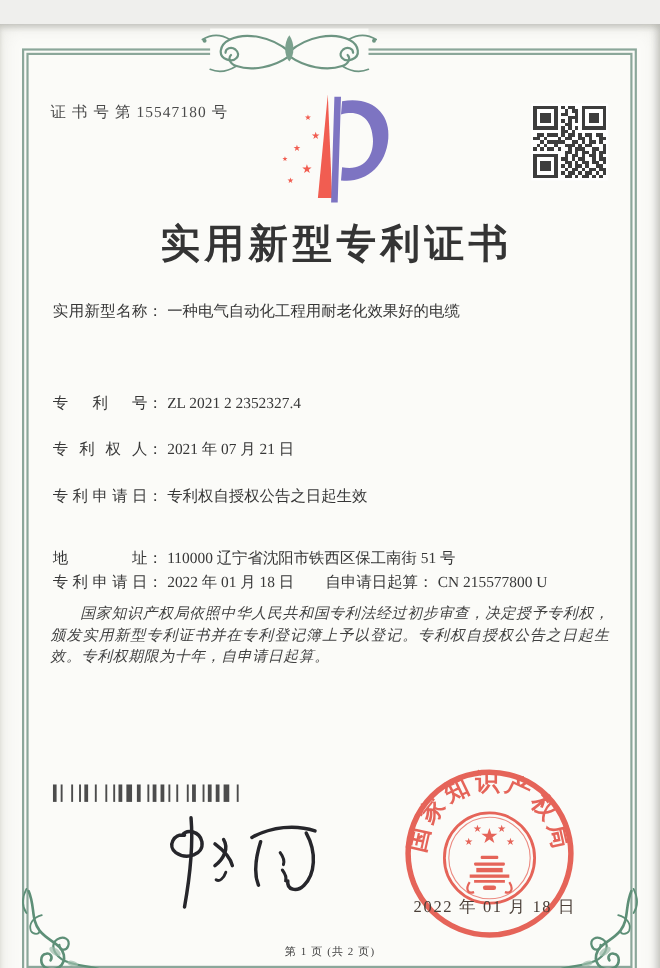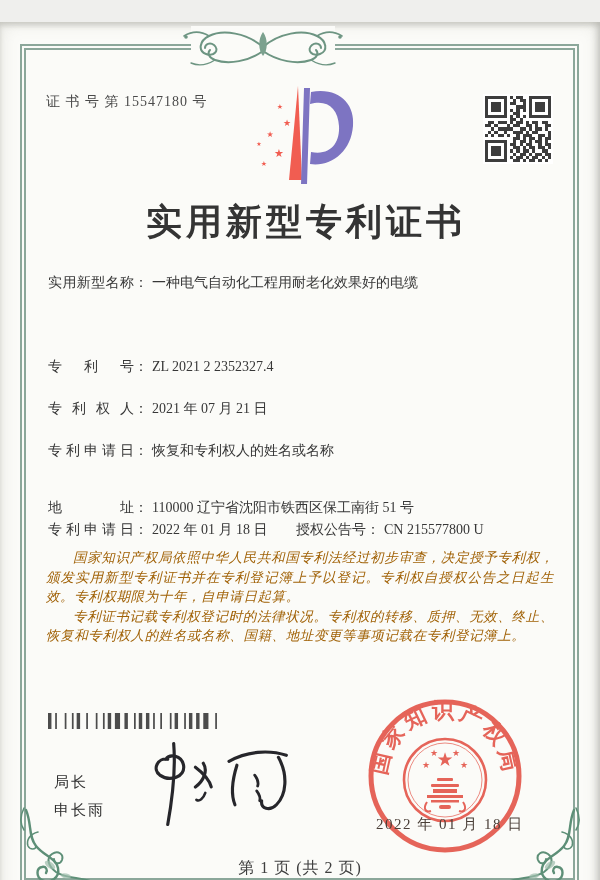--- a/index.html
+++ b/index.html
@@ -8,29 +8,29 @@
         box-shadow:inset 0 0 18px rgba(120,120,110,.18), inset -4px 0 6px rgba(90,90,85,.20), inset 0 4px 5px rgba(150,150,140,.25);margin-top:22px;}
   .frame{position:absolute;left:20px;top:22px;right:21px;bottom:18px;border:6px double #8ba79a;pointer-events:none;}
   .cert-no{position:absolute;left:46px;top:71px;font-size:14px;letter-spacing:1px;color:#4a4a4a;}
   .qr{position:absolute;left:483px;top:72px;width:70px;height:70px;background:#fff;}
   .logo{position:absolute;left:243px;top:58px;width:122px;height:118px;}
   .title{position:absolute;left:6px;top:176px;width:100%;text-align:center;font-size:36px;letter-spacing:4px;color:#343434;font-weight:700;}
   .field{position:absolute;left:48px;font-size:14px;color:#373737;white-space:nowrap;}
   .flabel{display:inline-block;width:86px;text-align:justify;text-align-last:justify;vertical-align:bottom;font-family:Liberation Mono, monospace;}
   .fcolon{margin-right:4px;}
   .paras{position:absolute;left:46px;top:526px;width:508px;font-size:13.5px;font-style:italic;
-         color:#a16207;line-height:19.5px;text-align:justify;letter-spacing:0.6px;}
+         color:#404040;line-height:19.5px;text-align:justify;letter-spacing:0.6px;}
   .paras p{margin:0;text-indent:2em;}
   .barcode{position:absolute;left:48px;top:691px;width:172px;height:16px;}
   .signer{position:absolute;left:54px;top:746px;font-size:15px;color:#2f2f2f;letter-spacing:2px;
           font-family:"Liberation Sans","DejaVu Sans",sans-serif;line-height:28px;}
   .signature{position:absolute;left:146px;top:716px;width:168px;height:92px;}
   .seal{position:absolute;left:367px;top:676px;width:156px;height:156px;opacity:.92;}
   .seal-date{position:absolute;left:376px;top:793px;font-size:15px;color:#4a3f38;letter-spacing:1.5px;white-space:nowrap;}
-  .footer{position:absolute;left:0;top:836px;width:100%;text-align:center;font-size:16px;color:#3e3e3e;letter-spacing:1px;}
+  .footer{position:absolute;left:0;top:836px;width:100%;text-align:center;font-size:10px;color:#3e3e3e;letter-spacing:1px;}
   .top-ornament{position:absolute;left:163px;top:1px;width:200px;height:52px;}
   .corner{position:absolute;width:92px;height:92px;bottom:8px;}
   .corner.right{right:16px;}
   .corner.left{left:16px;transform:scaleX(-1);}
   .ghost{position:absolute;left:238px;top:866px;width:128px;height:9px;opacity:.30;filter:blur(1.2px);
          background:repeating-linear-gradient(90deg,#777 0 7px,transparent 7px 13px);}
 </style>
 </head>
 <body>
 
@@ -345,35 +345,34 @@
   <div class="field" style="top:252px">
     <span class="flabel">实用新型名称</span><span class="fcolon">：</span><span>一种电气自动化工程用耐老化效果好的电缆</span>
   </div>
   <div class="field" style="top:336px">
     <span class="flabel">专利号</span><span class="fcolon">：</span><span>ZL 2021 2 2352327.4</span>
   </div>
   <div class="field" style="top:378px">
     <span class="flabel">专利权人</span><span class="fcolon">：</span><span>2021 年 07 月 21 日</span>
   </div>
   <div class="field" style="top:420px">
-    <span class="flabel">专利申请日</span><span class="fcolon">：</span><span>恢复和专利权人的姓名或名称</span>
+    <span class="flabel">专利申请日</span><span class="fcolon">：</span><span>专利权自授权公告之日起生效</span>
   </div>
   <div class="field" style="top:477px">
     <span class="flabel">地址</span><span class="fcolon">：</span><span>110000 辽宁省沈阳市铁西区保工南街 51 号</span>
   </div>
   <div class="field" style="top:499px">
     <span class="flabel">专利申请日</span><span class="fcolon">：</span><span>2022 年 01 月 18 日</span>
   </div>
   <div class="field" style="top:499px;left:296px">
-    <span>授权公告号</span><span class="fcolon">：</span><span>CN 215577800 U</span>
+    <span>自申请日起算</span><span class="fcolon">：</span><span>CN 215577800 U</span>
   </div>
 
   <div class="paras">
     <p>国家知识产权局依照中华人民共和国专利法经过初步审查，决定授予专利权，颁发实用新型专利证书并在专利登记簿上予以登记。专利权自授权公告之日起生效。专利权期限为十年，自申请日起算。</p>
-    <p>专利证书记载专利权登记时的法律状况。专利权的转移、质押、无效、终止、恢复和专利权人的姓名或名称、国籍、地址变更等事项记载在专利登记簿上。</p>
   </div>
 
   <svg class="barcode" id="barcode" viewBox="0 0 172 16" preserveAspectRatio="none">
       <rect x="0" y="0" width="3.44" height="16" fill="#4c4c4c"></rect>
       <rect x="7.166666666666666" y="0" width="1.72" height="16" fill="#4c4c4c"></rect>
       <rect x="16.72222222222222" y="0" width="1.72" height="16" fill="#4c4c4c"></rect>
       <rect x="23.88888888888889" y="0" width="1.72" height="16" fill="#4c4c4c"></rect>
       <rect x="28.666666666666668" y="0" width="3.44" height="16" fill="#4c4c4c"></rect>
       <rect x="38.22222222222222" y="0" width="1.72" height="16" fill="#4c4c4c"></rect>
       <rect x="47.77777777777777" y="0" width="1.72" height="16" fill="#4c4c4c"></rect>
@@ -388,24 +387,20 @@
       <rect x="112.27777777777771" y="0" width="1.72" height="16" fill="#4c4c4c"></rect>
       <rect x="121.83333333333327" y="0" width="1.72" height="16" fill="#4c4c4c"></rect>
       <rect x="126.61111111111104" y="0" width="3.44" height="16" fill="#4c4c4c"></rect>
       <rect x="136.1666666666666" y="0" width="1.72" height="16" fill="#4c4c4c"></rect>
       <rect x="140.94444444444437" y="0" width="3.44" height="16" fill="#4c4c4c"></rect>
       <rect x="148.11111111111103" y="0" width="3.44" height="16" fill="#4c4c4c"></rect>
       <rect x="155.2777777777777" y="0" width="5.159999999999999" height="16" fill="#4c4c4c"></rect>
       <rect x="167.22222222222211" y="0" width="1.72" height="16" fill="#4c4c4c"></rect>
     </svg>
 
-  <div class="signer">
-    <div>局长</div>
-    <div>申长雨</div>
-  </div>
 
   <svg class="signature" viewBox="0 0 170 90">
     <g fill="none" stroke="#26262b" stroke-width="3.2" stroke-linecap="round">
       <path d="M22,20 C12,18 6,30 14,36 C24,43 40,38 38,26 C36,16 24,14 20,20"></path>
       <path d="M28,4 C30,28 27,58 22,86"></path>
       <path d="M58,24 C63,32 58,42 50,48"></path>
       <path d="M50,28 C58,34 64,40 66,48"></path>
       <path d="M60,54 C58,60 54,63 51,61" stroke-width="2.6"></path>
       <path d="M84,22 C102,12 124,10 142,16"></path>
       <path d="M92,26 C87,42 86,56 90,66"></path>

